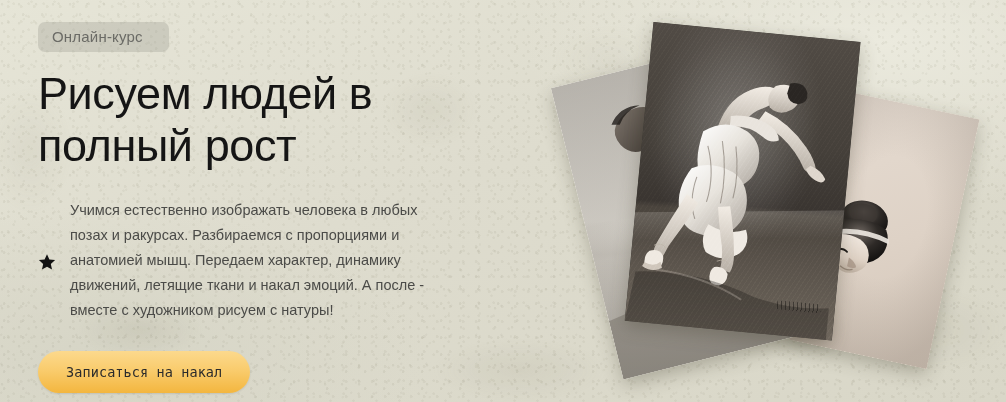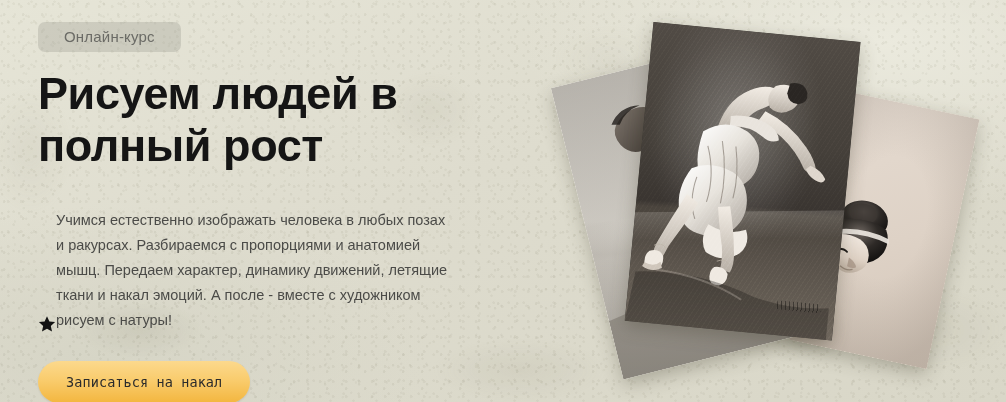--- a/index.html
+++ b/index.html
@@ -38,42 +38,42 @@
       radial-gradient(ellipse 60px 90px at 30px 150px, rgba(160,156,136,.28), transparent 72%),
       radial-gradient(ellipse 110px 60px at 930px 330px, rgba(150,146,128,.30), transparent 72%),
       radial-gradient(ellipse 80px 50px at 610px 60px, rgba(160,156,136,.22), transparent 72%);
   }
 
   
   .copy{position:absolute;left:38px;top:22px;width:470px;z-index:5;}
 
   .badge{
     display:inline-block;
-    padding:7px 26px 8px 26px;
+    padding:7px 26px 8px 14px;
     border-radius:7px;
     background:rgba(150,150,140,.30);
     color:#6b6b66;
     font-size:15px;
     letter-spacing:.2px;
     line-height:1;
   }
 
   .title{
     margin:16px 0 0 0;
     font-size:45px;
     line-height:52px;
-    font-weight:700;
+    font-weight:400;
     letter-spacing:-0.4px;
     color:#151515;
     max-width:420px;
   }
 
   .bullet-row{
-    display:flex;align-items:flex-end;
-    margin-top:36px;max-width:415px;
+    display:flex;align-items:center;gap:14px;
+    margin-top:26px;max-width:415px;
   }
   .star{
     flex:0 0 auto;width:18px;height:18px;margin-top:3px;color:#121212;
   }
   .star svg{display:block;width:18px;height:18px;}
   .bullet-text{
     font-size:14.5px;line-height:25px;color:#4b4b48;
   }
 
   .cta{

